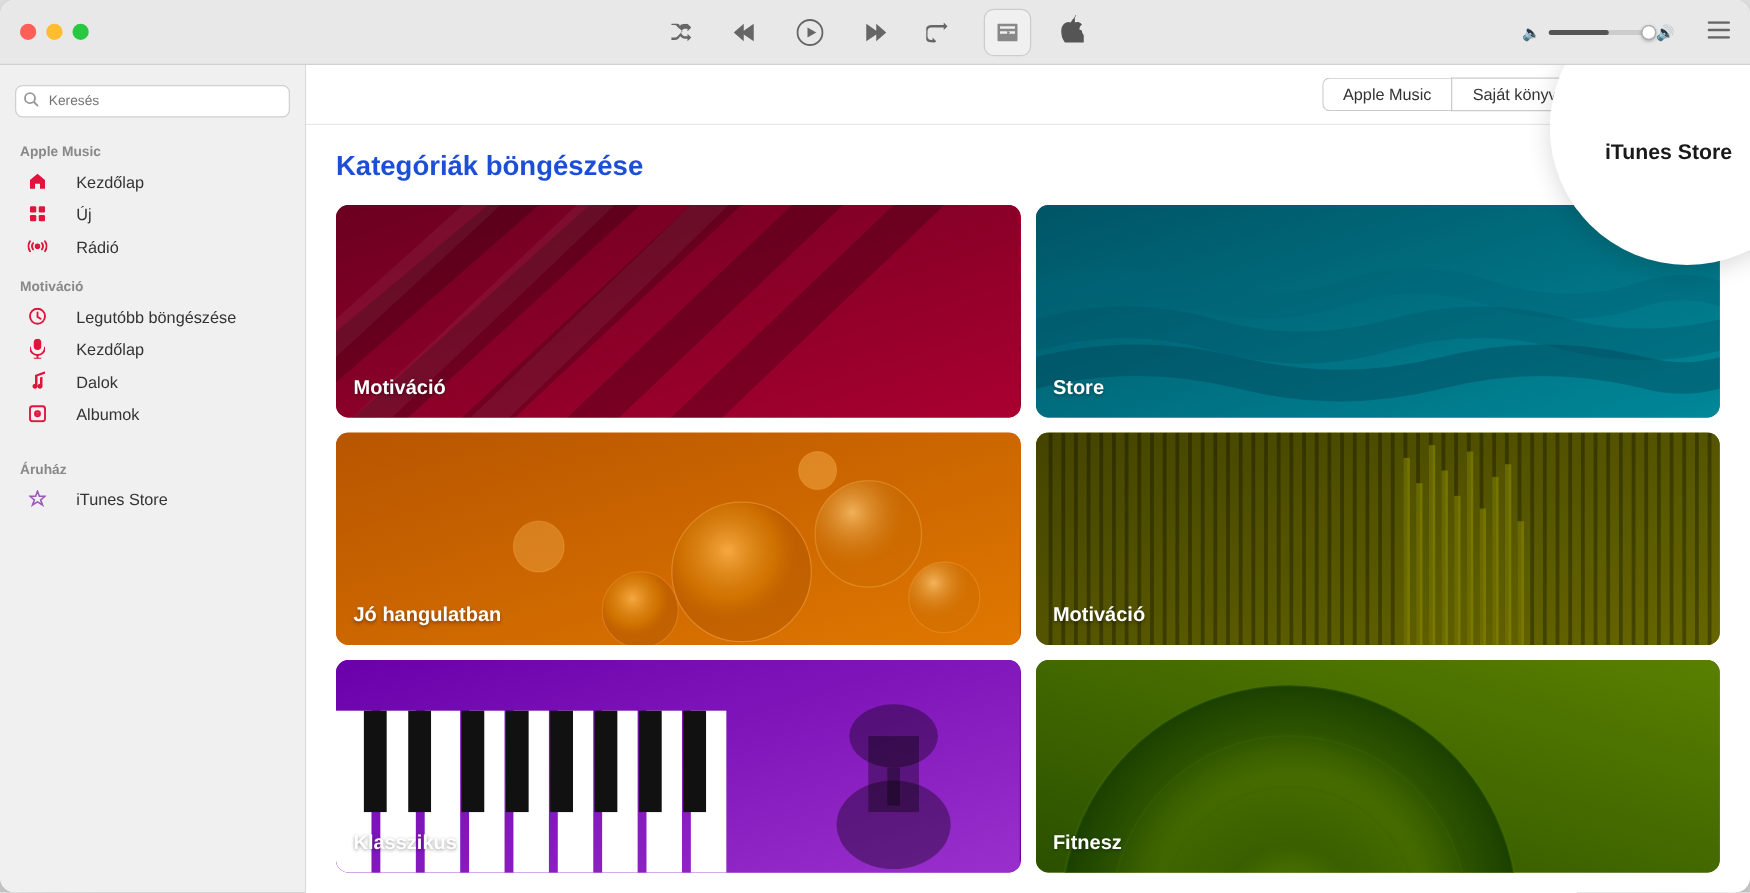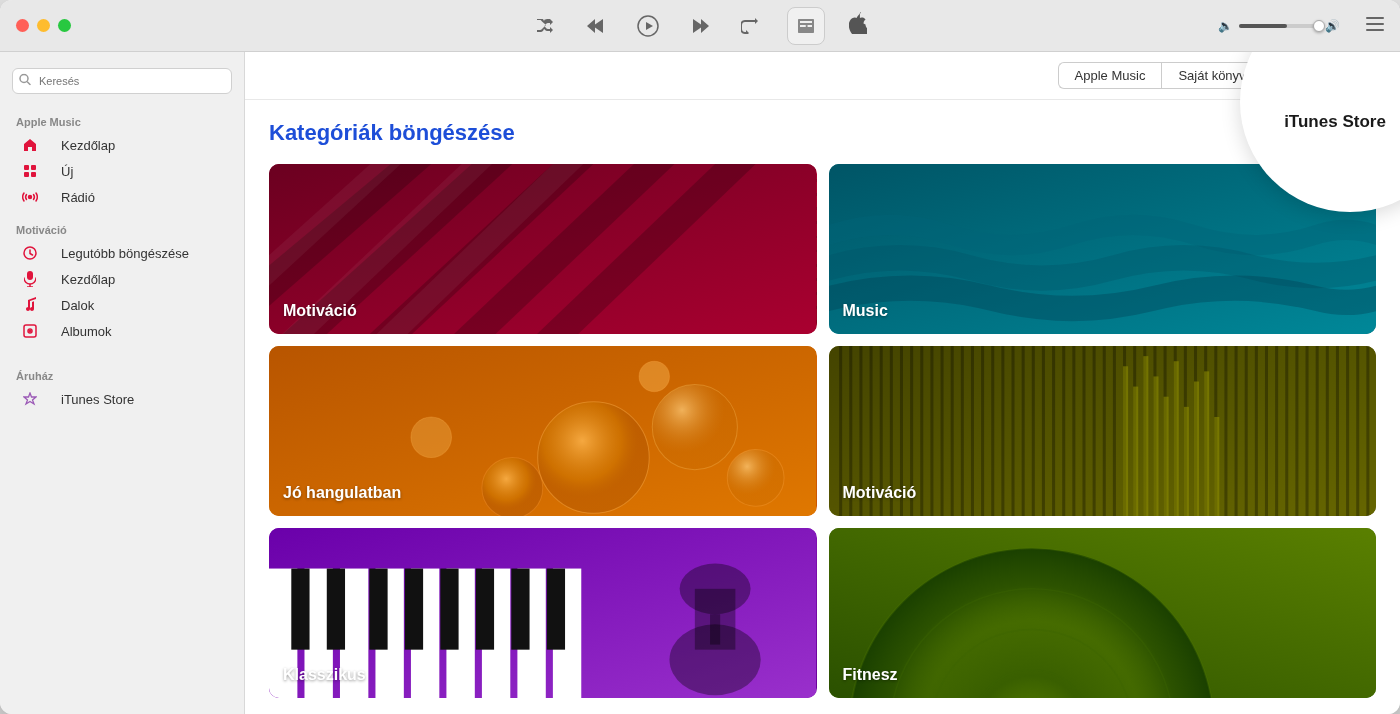--- a/index.html
+++ b/index.html
@@ -588,21 +588,21 @@
                   <stop offset="0%" style="stop-color:#005566;stop-opacity:1"></stop>
                   <stop offset="100%" style="stop-color:#008899;stop-opacity:1"></stop>
                 </linearGradient>
               </defs>
               <rect width="540" height="170" fill="url(#grad2)"></rect>
 
               <path d="M0,60 Q60,40 120,60 Q180,80 240,60 Q300,40 360,60 Q420,80 480,60 Q510,50 540,60 L540,80 Q510,70 480,80 Q420,100 360,80 Q300,60 240,80 Q180,100 120,80 Q60,60 0,80 Z" fill="rgba(0,100,120,0.4)"></path>
               <path d="M0,90 Q70,70 140,90 Q210,110 280,90 Q350,70 420,90 Q480,105 540,90 L540,115 Q480,130 420,115 Q350,95 280,115 Q210,135 140,115 Q70,95 0,115 Z" fill="rgba(0,80,100,0.3)"></path>
               <path d="M0,120 Q80,100 160,120 Q240,140 320,120 Q400,100 480,120 Q510,128 540,120 L540,145 Q510,153 480,145 Q400,125 320,145 Q240,165 160,145 Q80,125 0,145 Z" fill="rgba(0,60,80,0.35)"></path>
             </svg>
-            <span class="category-label">Music</span>
+            <span class="category-label">Store</span>
           </div>
 
           <div class="category-card card-jo-hangulatban">
             <svg class="card-svg-overlay" viewBox="0 0 540 170" preserveAspectRatio="xMidYMid slice">
               <defs>
                 <radialGradient id="bubble1" cx="40%" cy="35%" r="50%">
                   <stop offset="0%" style="stop-color:#FFB850;stop-opacity:0.8"></stop>
                   <stop offset="70%" style="stop-color:#CC7700;stop-opacity:0.5"></stop>
                   <stop offset="100%" style="stop-color:#994400;stop-opacity:0.3"></stop>
                 </radialGradient>

